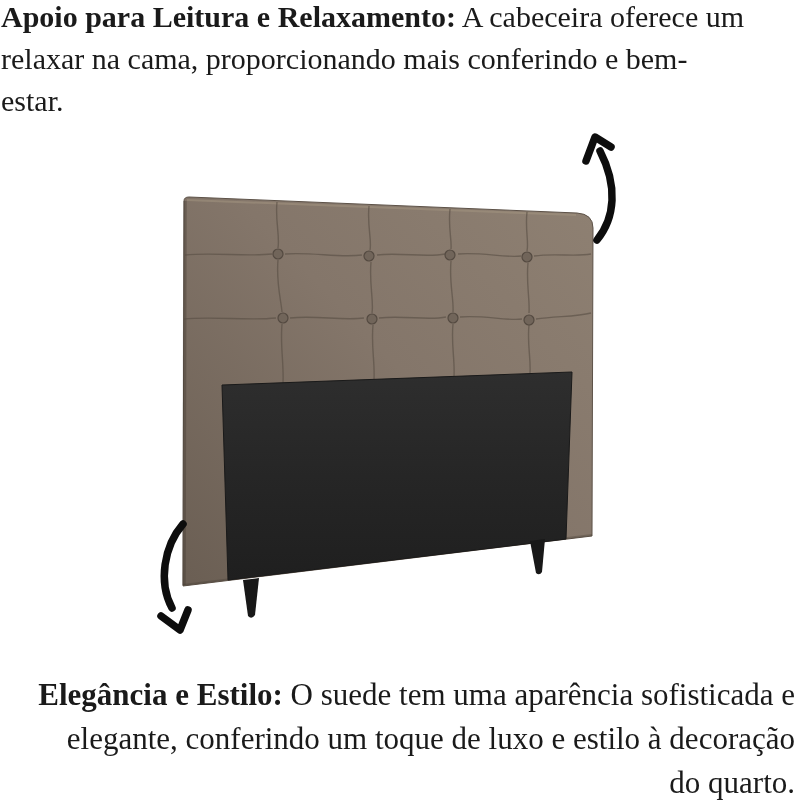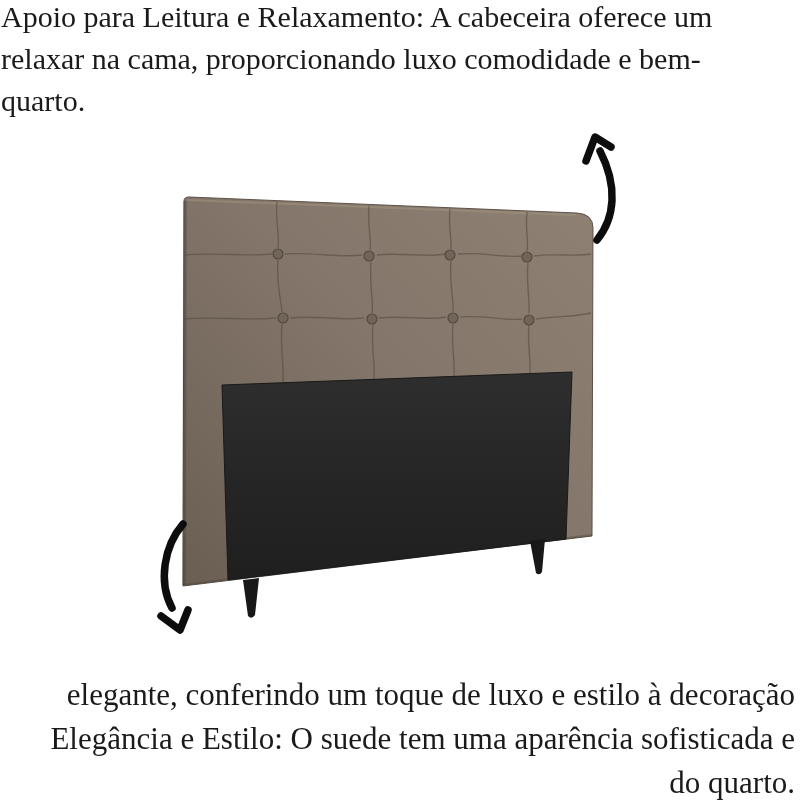--- a/index.html
+++ b/index.html
@@ -6,42 +6,42 @@
   body{
     width:800px;height:800px;
     background:var(--background,#fff);
     font-family:"Liberation Serif",serif;
     color:var(--text,#1a1a1a);
     overflow:hidden;position:relative;
   }
   .canvas{position:absolute;inset:0;width:800px;height:800px;}
   .textblock{position:absolute;}
   .textblock .line{white-space:nowrap;}
-  .textblock b{font-weight:normal;}
+  .textblock b{font-weight:bold;}
   #top-text{
     left:1px;top:-4px;right:0;
     font-size:30px;line-height:42px;text-align:left;
   }
   #bottom-text{
     left:0;right:5px;top:673px;
     font-size:31px;line-height:44px;text-align:right;
   }
   #illustration{position:absolute;left:0;top:0;width:800px;height:800px;}
   .crease{fill:none;stroke:#574d43;stroke-opacity:.6;stroke-width:1.4;}
   .arrow-stroke{fill:none;stroke:var(--arrow,#0d0d0d);stroke-width:7.5;stroke-linecap:round;stroke-linejoin:round;}
 </style>
 </head>
 <body>
 
 <div class="canvas">
 
   <div class="textblock" id="top-text">
       <div class="line"><b>Apoio para Leitura e Relaxamento:</b> A cabeceira oferece um</div>
-      <div class="line">relaxar na cama, proporcionando luxo comodidade e bem-</div>
-      <div class="line">quarto.</div>
+      <div class="line">relaxar na cama, proporcionando mais conferindo e bem-</div>
+      <div class="line">estar.</div>
     </div>
 
   <svg id="illustration" viewBox="0 0 800 800" xmlns="http://www.w3.org/2000/svg">
     <defs>
       <linearGradient id="suedeGrad" gradientUnits="userSpaceOnUse" x1="593" y1="205" x2="183" y2="590">
         <stop offset="0" style="stop-color:var(--suede_light,#8e8072)"></stop>
         <stop offset="0.45" style="stop-color:var(--suede,#84766a)"></stop>
         <stop offset="1" style="stop-color:var(--suede_dark,#6a5e53)"></stop>
       </linearGradient>
       <linearGradient id="panelGrad" gradientUnits="userSpaceOnUse" x1="400" y1="372" x2="400" y2="580">
@@ -92,18 +92,18 @@
       <path class="arrow-stroke" d="M586,161 L595,137 L611,147"></path>
     </g>
 
     <g>
       <path class="arrow-stroke" d="M183,524 C164,546 158,582 172,608"></path>
       <path class="arrow-stroke" d="M161,616 L180,630 L188,610"></path>
     </g>
   </svg>
 
   <div class="textblock" id="bottom-text">
+      <div class="line"><b>Elegância e Estilo:</b> O suede tem uma aparência sofisticada e</div>
       <div class="line">elegante, conferindo um toque de luxo e estilo à decoração</div>
-      <div class="line"><b>Elegância e Estilo:</b> O suede tem uma aparência sofisticada e</div>
       <div class="line">do quarto.</div>
     </div>
 
 </div>
 
 </body></html>

